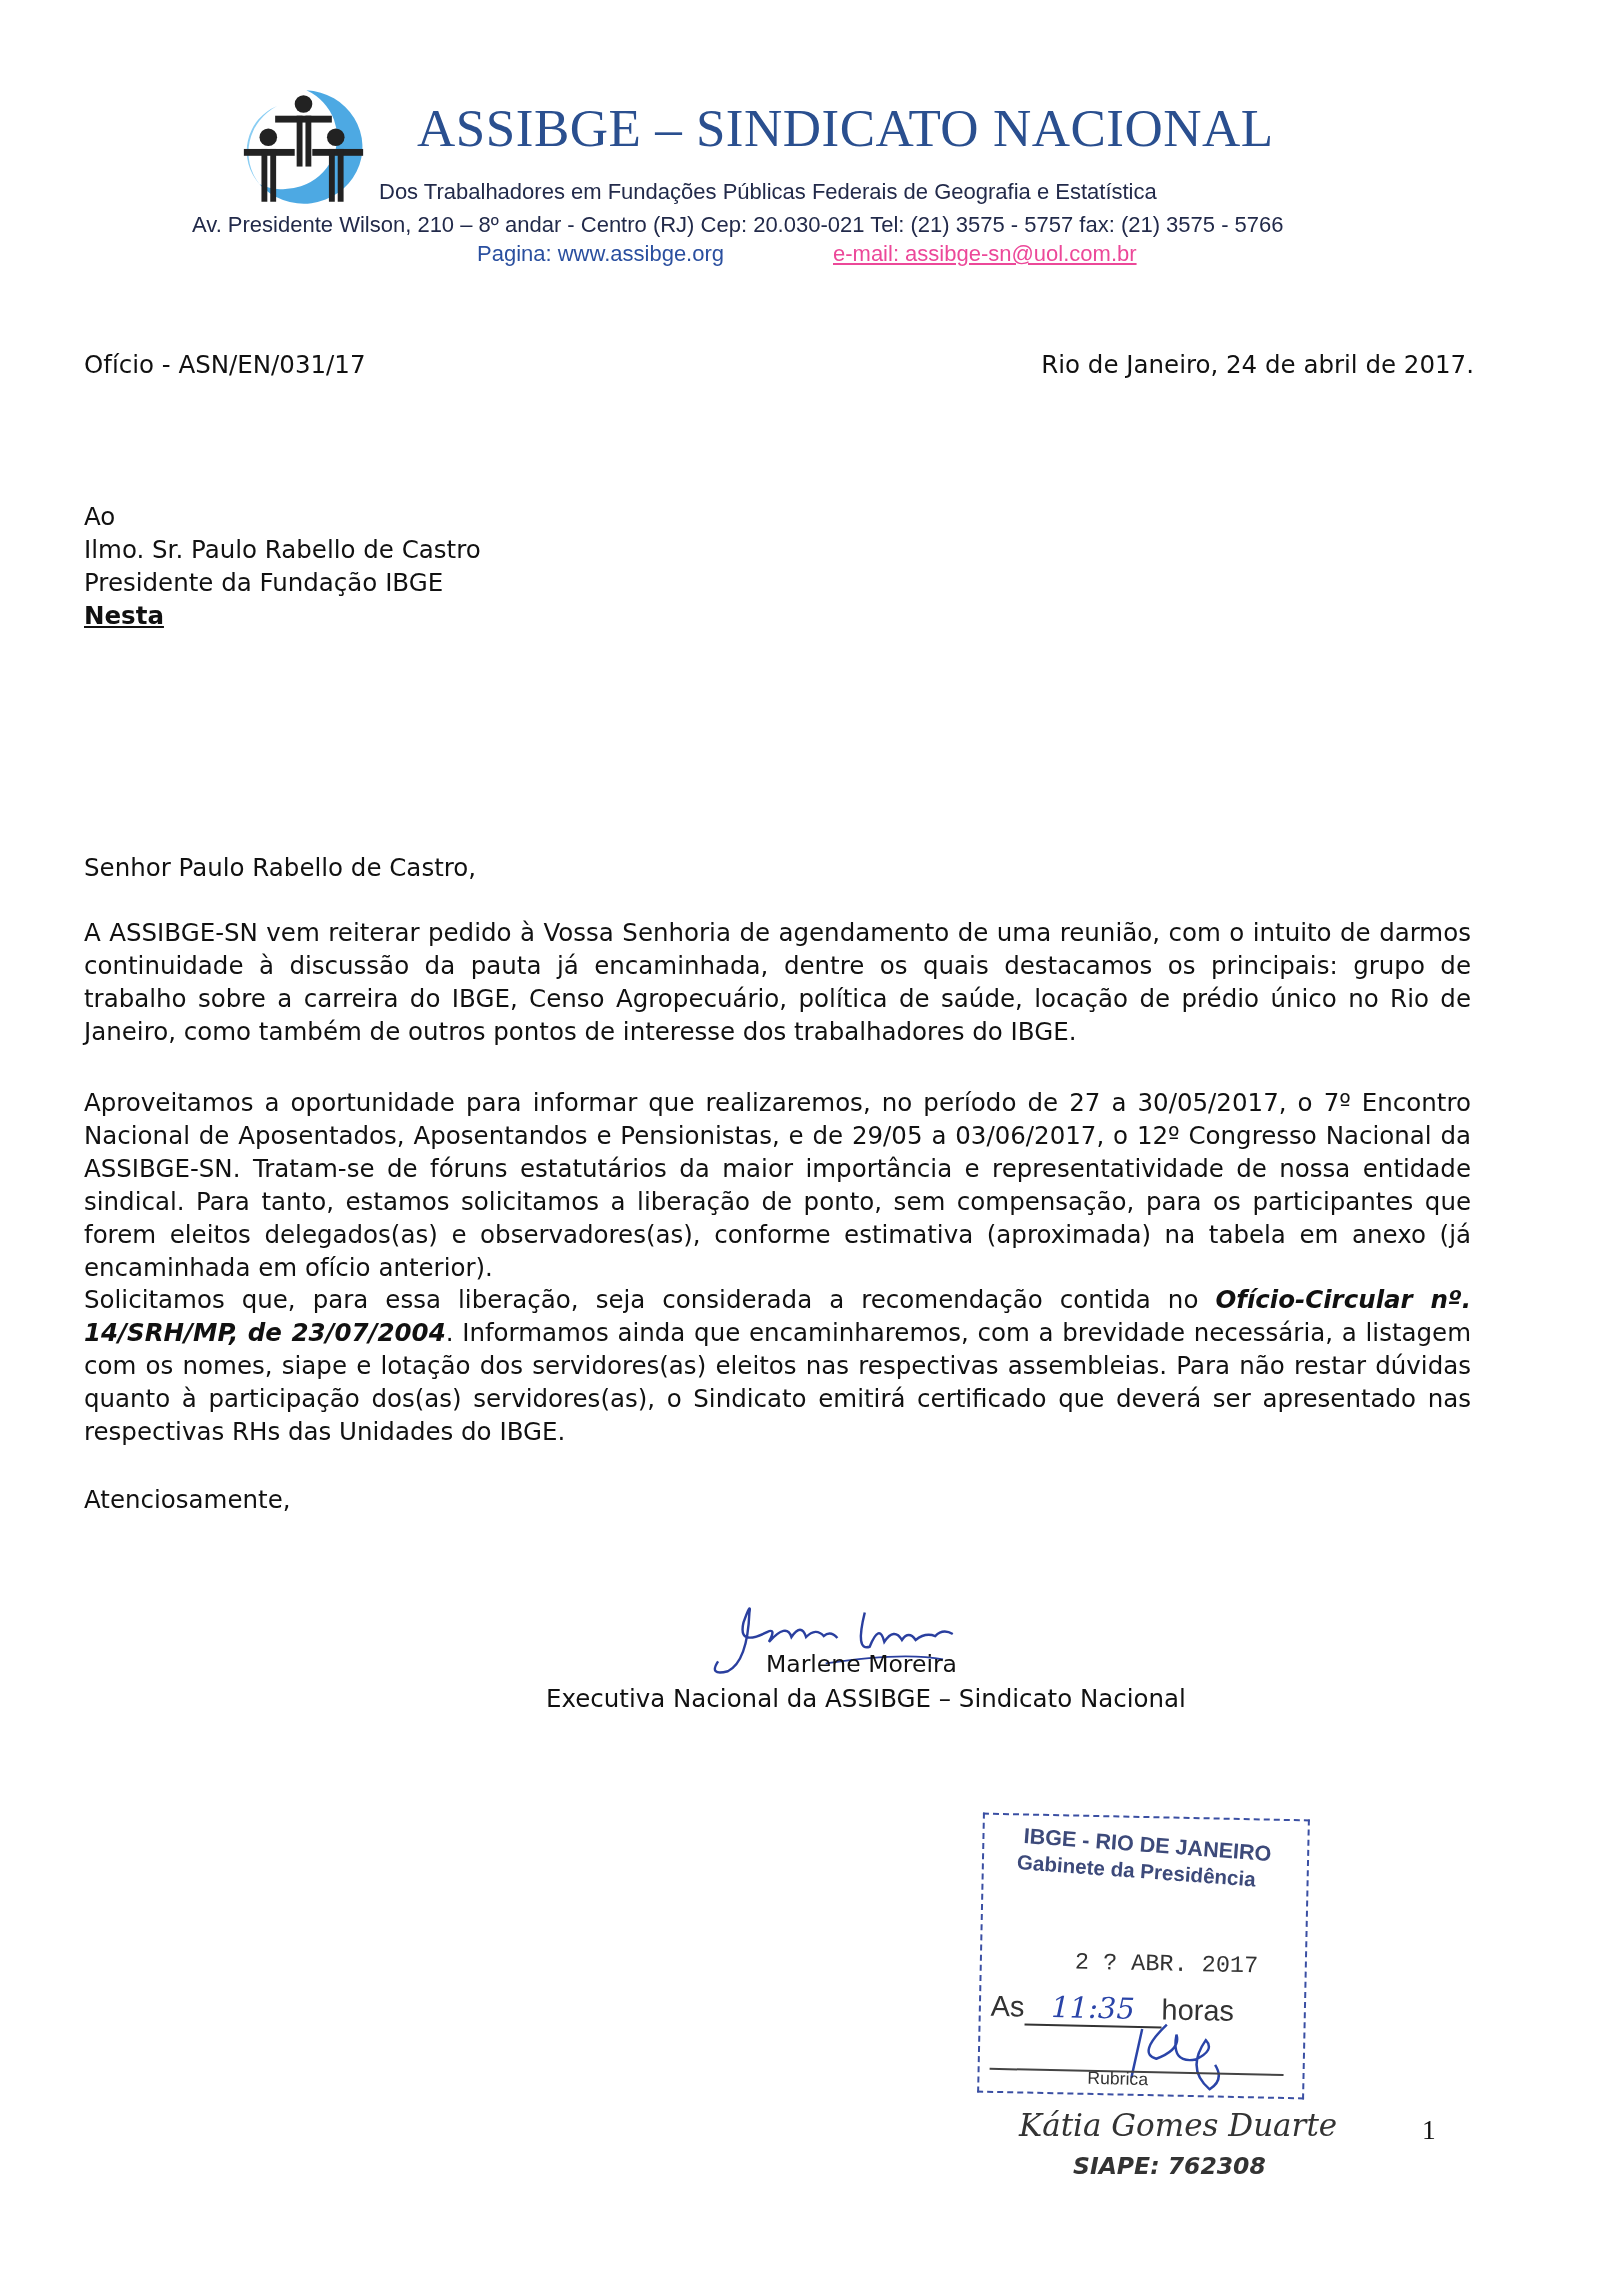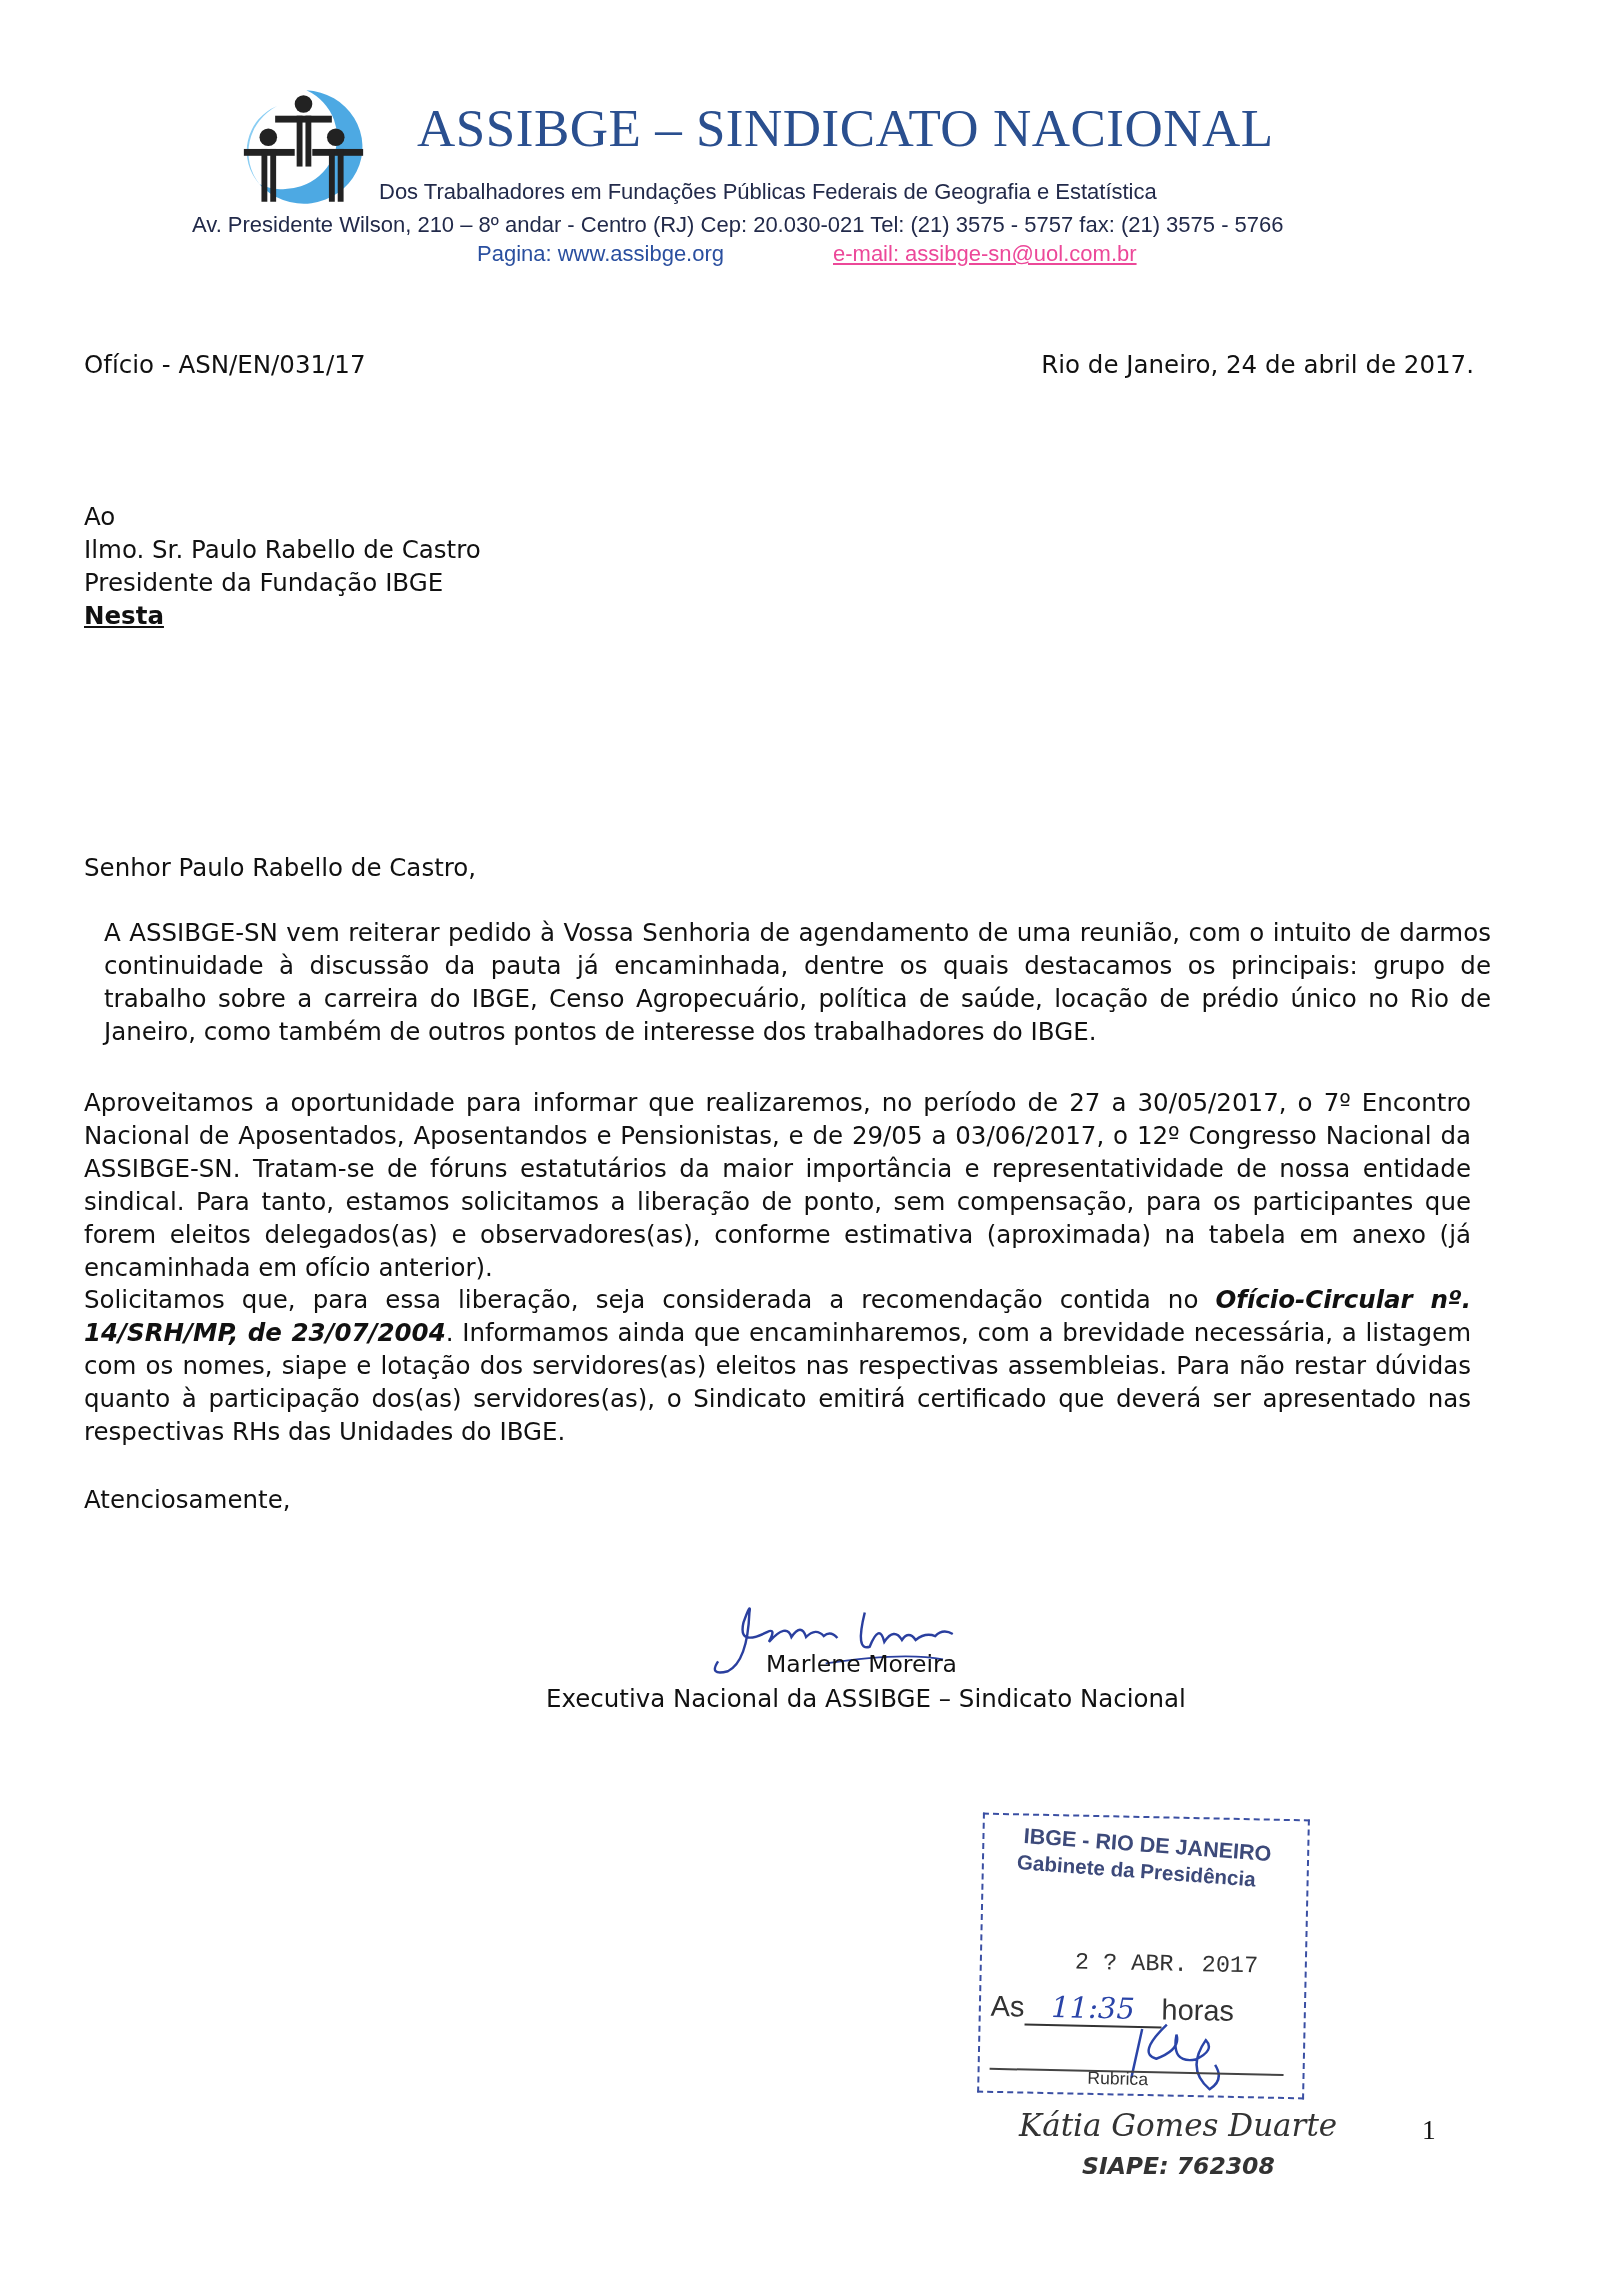--- a/index.html
+++ b/index.html
@@ -19,21 +19,21 @@
 
   
   .txt { font-size: 24.5px; line-height: 33px; }
   #ref { left: 84px; top: 348px; }
   #date { right: 147px; top: 348px; }
   #addressee { left: 84px; top: 500px; }
   #addressee div { line-height: 33px; }
   .nesta { font-weight: bold; text-decoration: underline; }
   #salutation { left: 84px; top: 851px; }
   .para { left: 84px; width: 1387px; text-align: justify; }
-  #p1 { top: 916px; margin-left: 20px; }
+  #p1 { top: 916px; }
   #p2 { top: 1086px; }
   #p3 { top: 1283px; }
   .bi { font-weight: bold; font-style: italic; }
   #closing { left: 84px; top: 1483px; }
 
   
   #sig-scribble { left: 708px; top: 1593px; width: 294px; height: 88px; }
   #signer-name { left: 766px; top: 1650px; font-size: 23.5px; }
   #signer-role { left: 546px; top: 1684px; font-size: 24.5px; }
 
@@ -51,21 +51,21 @@
   #stamp-time-row .val { display: inline-block; width: 137px; border-bottom: 2px solid #333;
                          text-align: center; color: #2a44a8; font-style: italic; font-family: "DejaVu Serif", serif; }
   #stamp-rubric-line { left: 9.8px; top: 253px; width: 294px; border-top: 2px solid #444; }
   #stamp-rubric-label { left: 108px; top: 251px; font-family: "Liberation Sans", sans-serif;
                         font-size: 17.6px; color: #333; }
   #stamp-scribble { left: 147px; top: 201px; width: 108px; height: 74px; }
 
   #receiver-name { left: 1019px; top: 2107px; font-family: "DejaVu Serif", serif; font-style: italic;
                    font-weight: normal; font-size: 31px; color: #333; white-space: nowrap; }
   #receiver-siape { left: 1073px; top: 2152px; font-family: "DejaVu Sans", sans-serif; font-style: italic;
-                    font-weight: bold; font-size: 23.5px; color: #333; white-space: nowrap; margin-left: 9px; }
+                    font-weight: bold; font-size: 23.5px; color: #333; white-space: nowrap; }
   #page-number { left: 1422px; top: 2115px; font-family: "Liberation Serif", serif; font-size: 27.4px; }
 </style>
 </head>
 <body>
 
 <div class="abs" id="logo">
   <svg width="131" height="122" viewBox="0 0 134 124">
     <path d="M70 4 A60 58 0 1 1 22 100 A52 50 0 1 0 70 4 Z" fill="#3aa0e0" opacity="0.9"></path>
     <path d="M40 20 A56 54 0 0 0 22 100 A50 50 0 0 1 40 20 Z" fill="#6cc0f0" opacity="0.8"></path>
     <g fill="#222">

